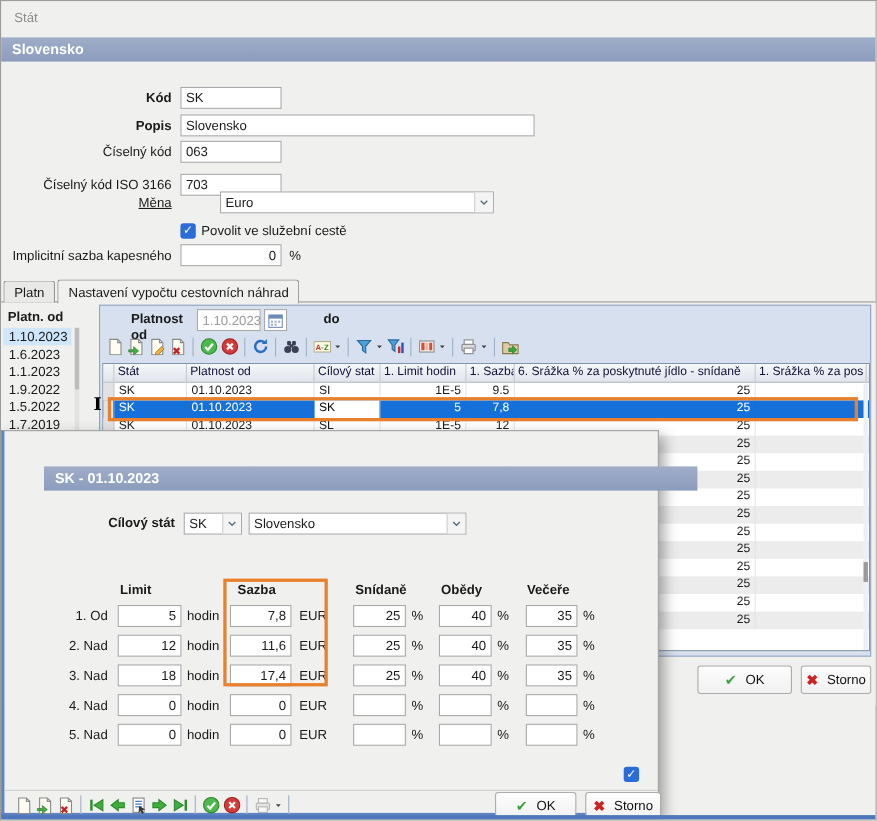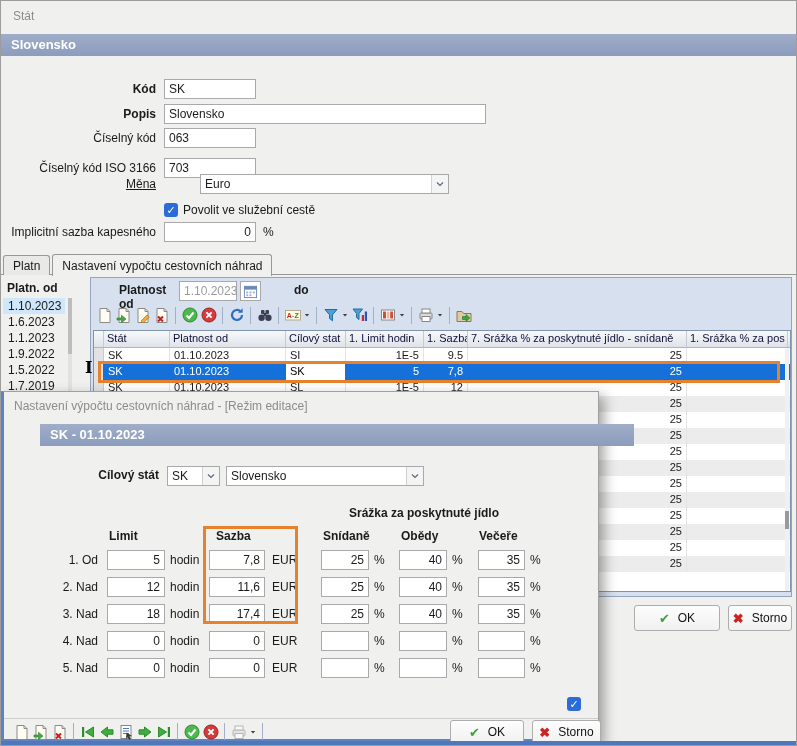--- a/index.html
+++ b/index.html
@@ -351,21 +351,21 @@
         </div>
 
       <div class="table" id="main-table">
           <div class="thead">
             <div class="th" style="width: 10px;"></div>
             <div class="th" style="width: 66px;">Stát</div>
             <div class="th" style="width: 116px;">Platnost od</div>
             <div class="th" style="width: 60px;">Cílový stat</div>
             <div class="th" style="width: 78px;">1. Limit hodin</div>
             <div class="th" style="width: 44px;">1. Sazba</div>
-            <div class="th" style="width: 219px;">7. Srážka % za poskytnuté jídlo - snídaně</div>
+            <div class="th" style="width: 219px;">6. Srážka % za poskytnuté jídlo - snídaně</div>
             <div class="th" style="width: 101px;">1. Srážka % za pos</div>
           </div>
         <div class="trow">
             <div class="td strip" style="width: 10px;"></div>
             <div class="td" style="width: 66px;">SK</div>
             <div class="td" style="width: 116px;">01.10.2023</div>
             <div class="td" style="width: 60px;">SI</div>
             <div class="td r" style="width: 78px;">1E-5</div>
             <div class="td r" style="width: 44px;">9.5</div>
             <div class="td r" style="width: 219px;">25</div>
@@ -514,21 +514,20 @@
     </div>
     <div class="btn mainstorno">
       <span class="rx">✖</span>
       <span>Storno</span>
     </div>
   </div>
 
   <div class="ibeam" style="top:357px;">I</div>
 
   <div class="dialog">
-    <div class="dlg-title">Nastavení výpočtu cestovních náhrad - [Režim editace]</div>
     <div class="band dlg">SK  -  01.10.2023</div>
 
     <div class="drow-cil">
       <div class="cil-label">Cílový stát</div>
       <div class="tb combo dcombo1">
         <span>SK</span>
         <span class="arrowbox">
           <svg width="12" height="12" viewBox="0 0 16 16">
               <path d="M4 6 l4 4 4-4" stroke="#5a6a7a" stroke-width="1.6" fill="none"></path>
             </svg>
@@ -537,21 +536,20 @@
       <div class="tb combo dcombo2">
         <span>Slovensko</span>
         <span class="arrowbox">
           <svg width="12" height="12" viewBox="0 0 16 16">
               <path d="M4 6 l4 4 4-4" stroke="#5a6a7a" stroke-width="1.6" fill="none"></path>
             </svg>
         </span>
       </div>
     </div>
 
-    <div class="dsection">Srážka za poskytnuté jídlo</div>
     <div class="dcolh" style="left:105px;">Limit</div>
     <div class="dcolh" style="left:212px;">Sazba</div>
     <div class="dcolh" style="left:319px;">Snídaně</div>
     <div class="dcolh" style="left:397px;">Obědy</div>
     <div class="dcolh" style="left:475px;">Večeře</div>
 
     <div id="dlg-rows">
         <div class="drow" style="top: 158px;">
           <span class="rlabel" style="">1. Od</span>
           <div class="din" style="left:103px;width:58px;">5</div>

